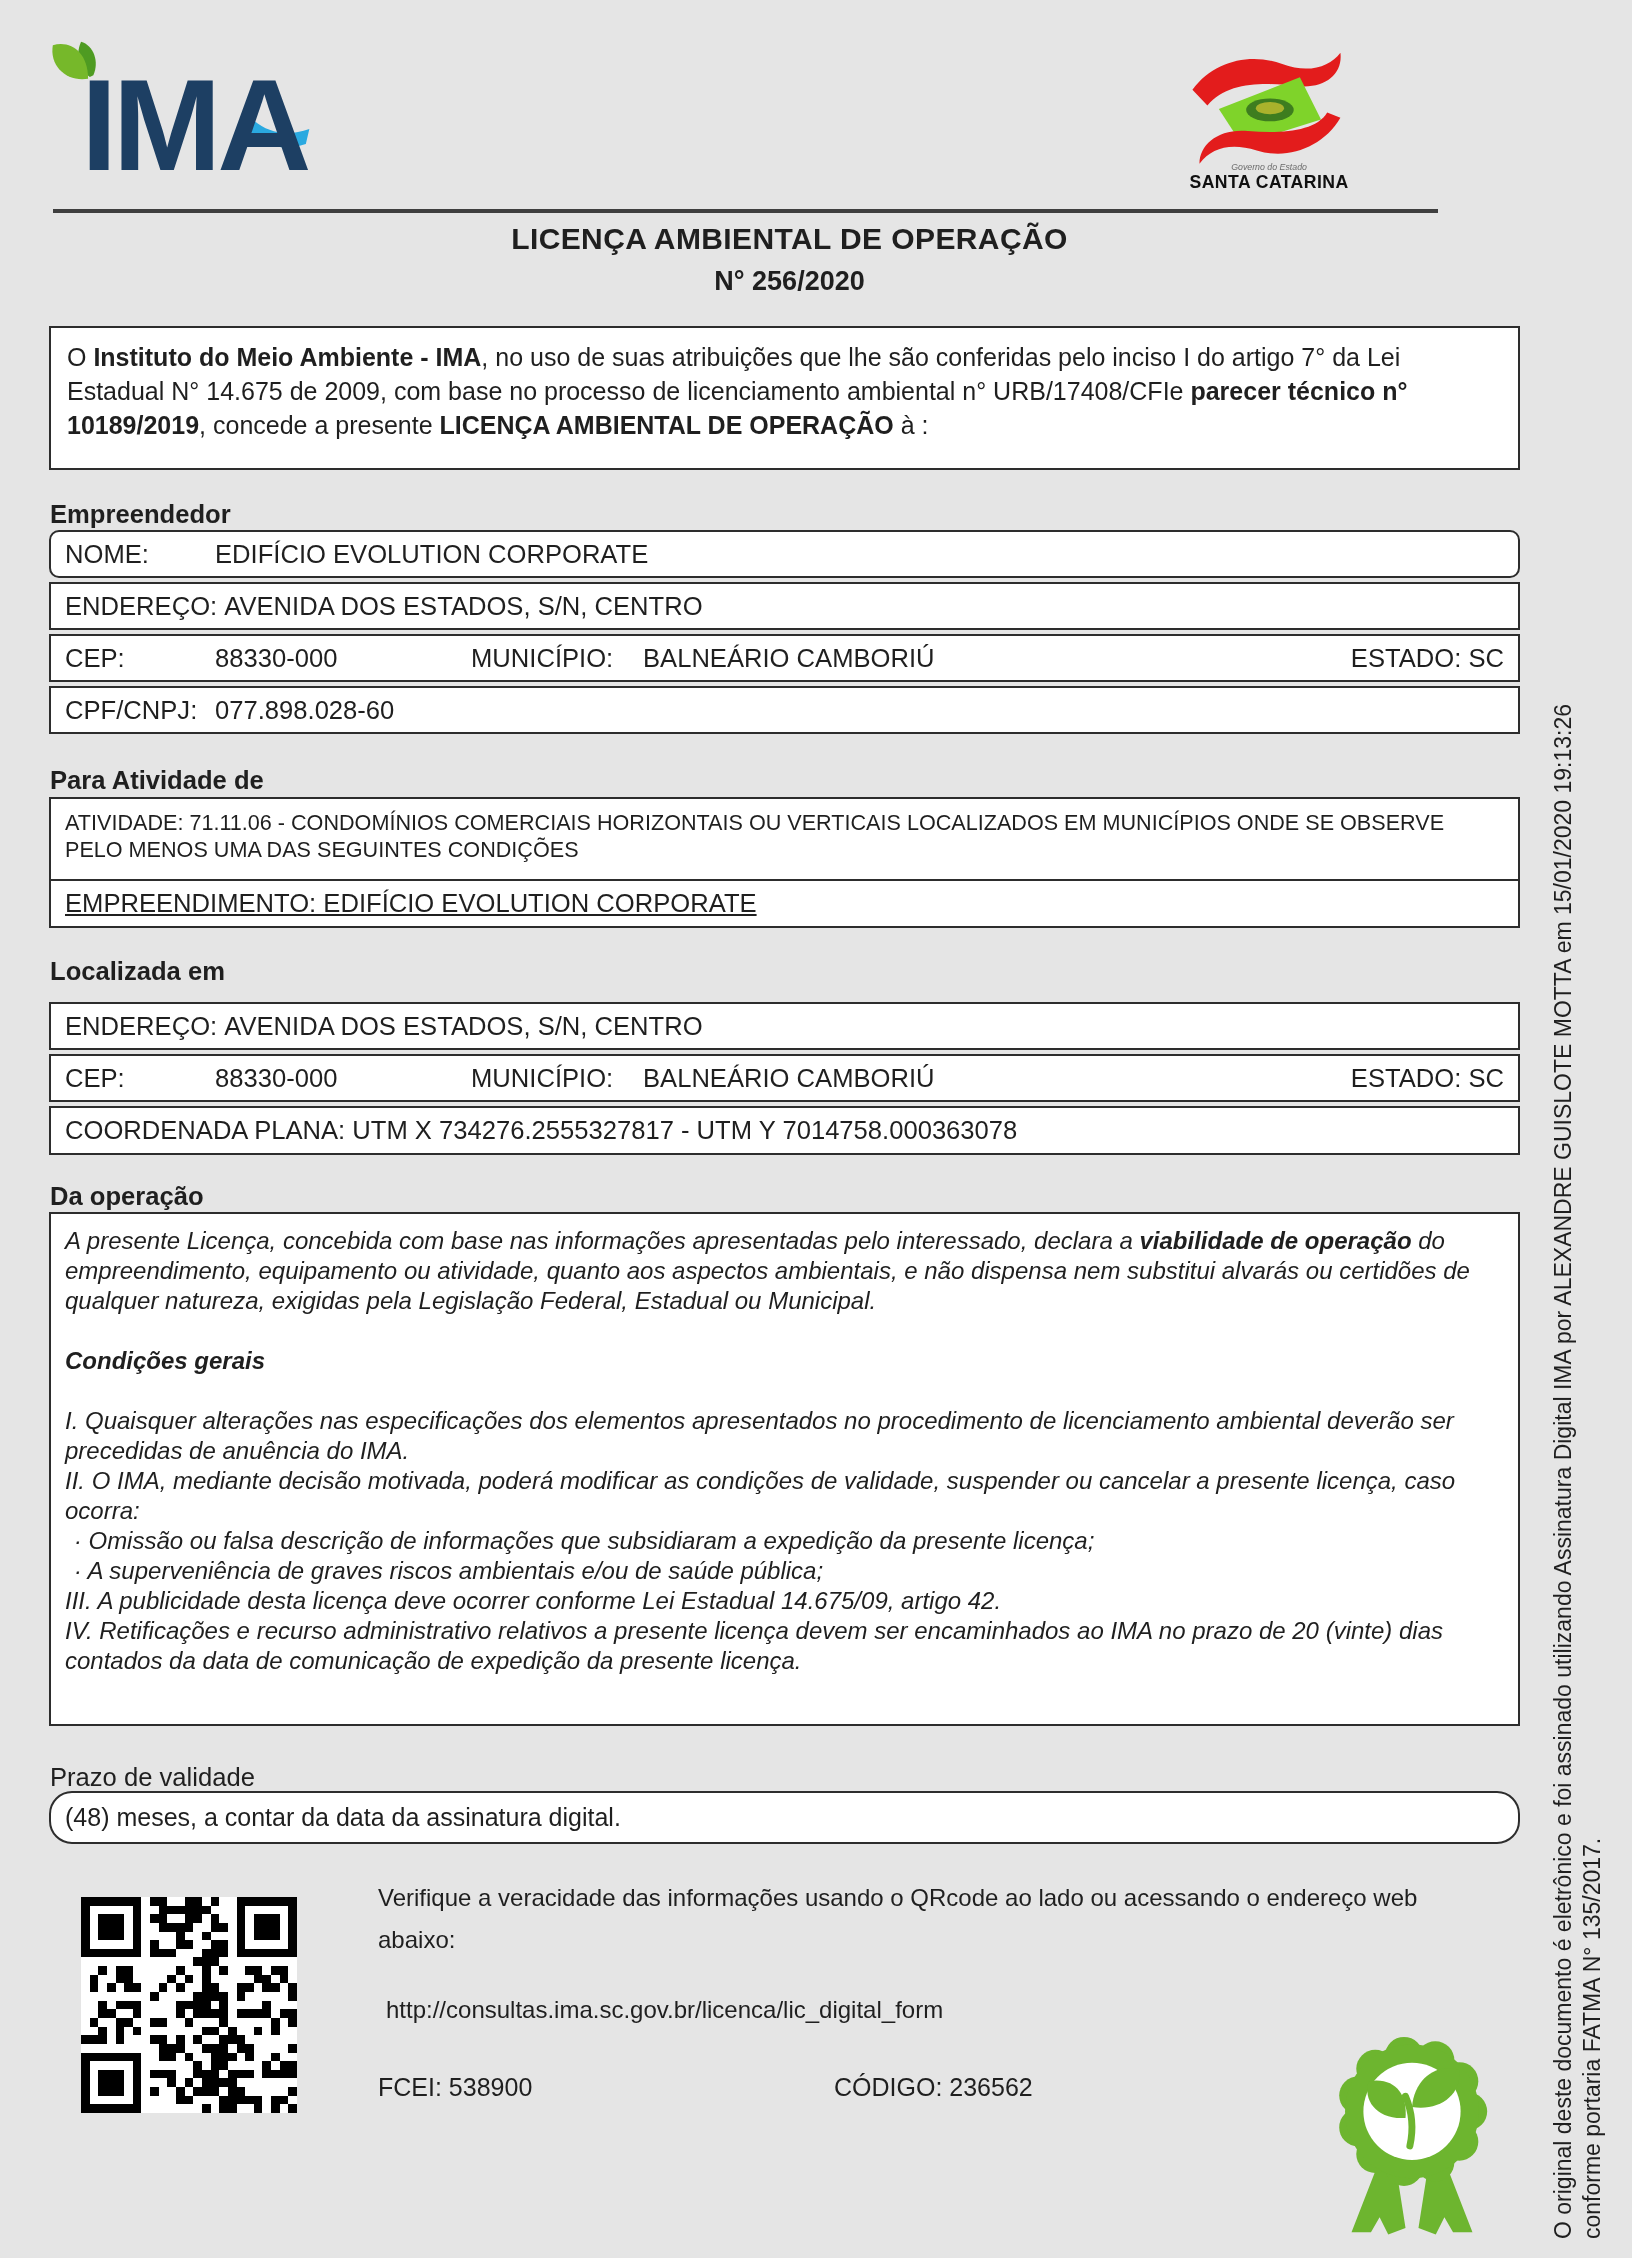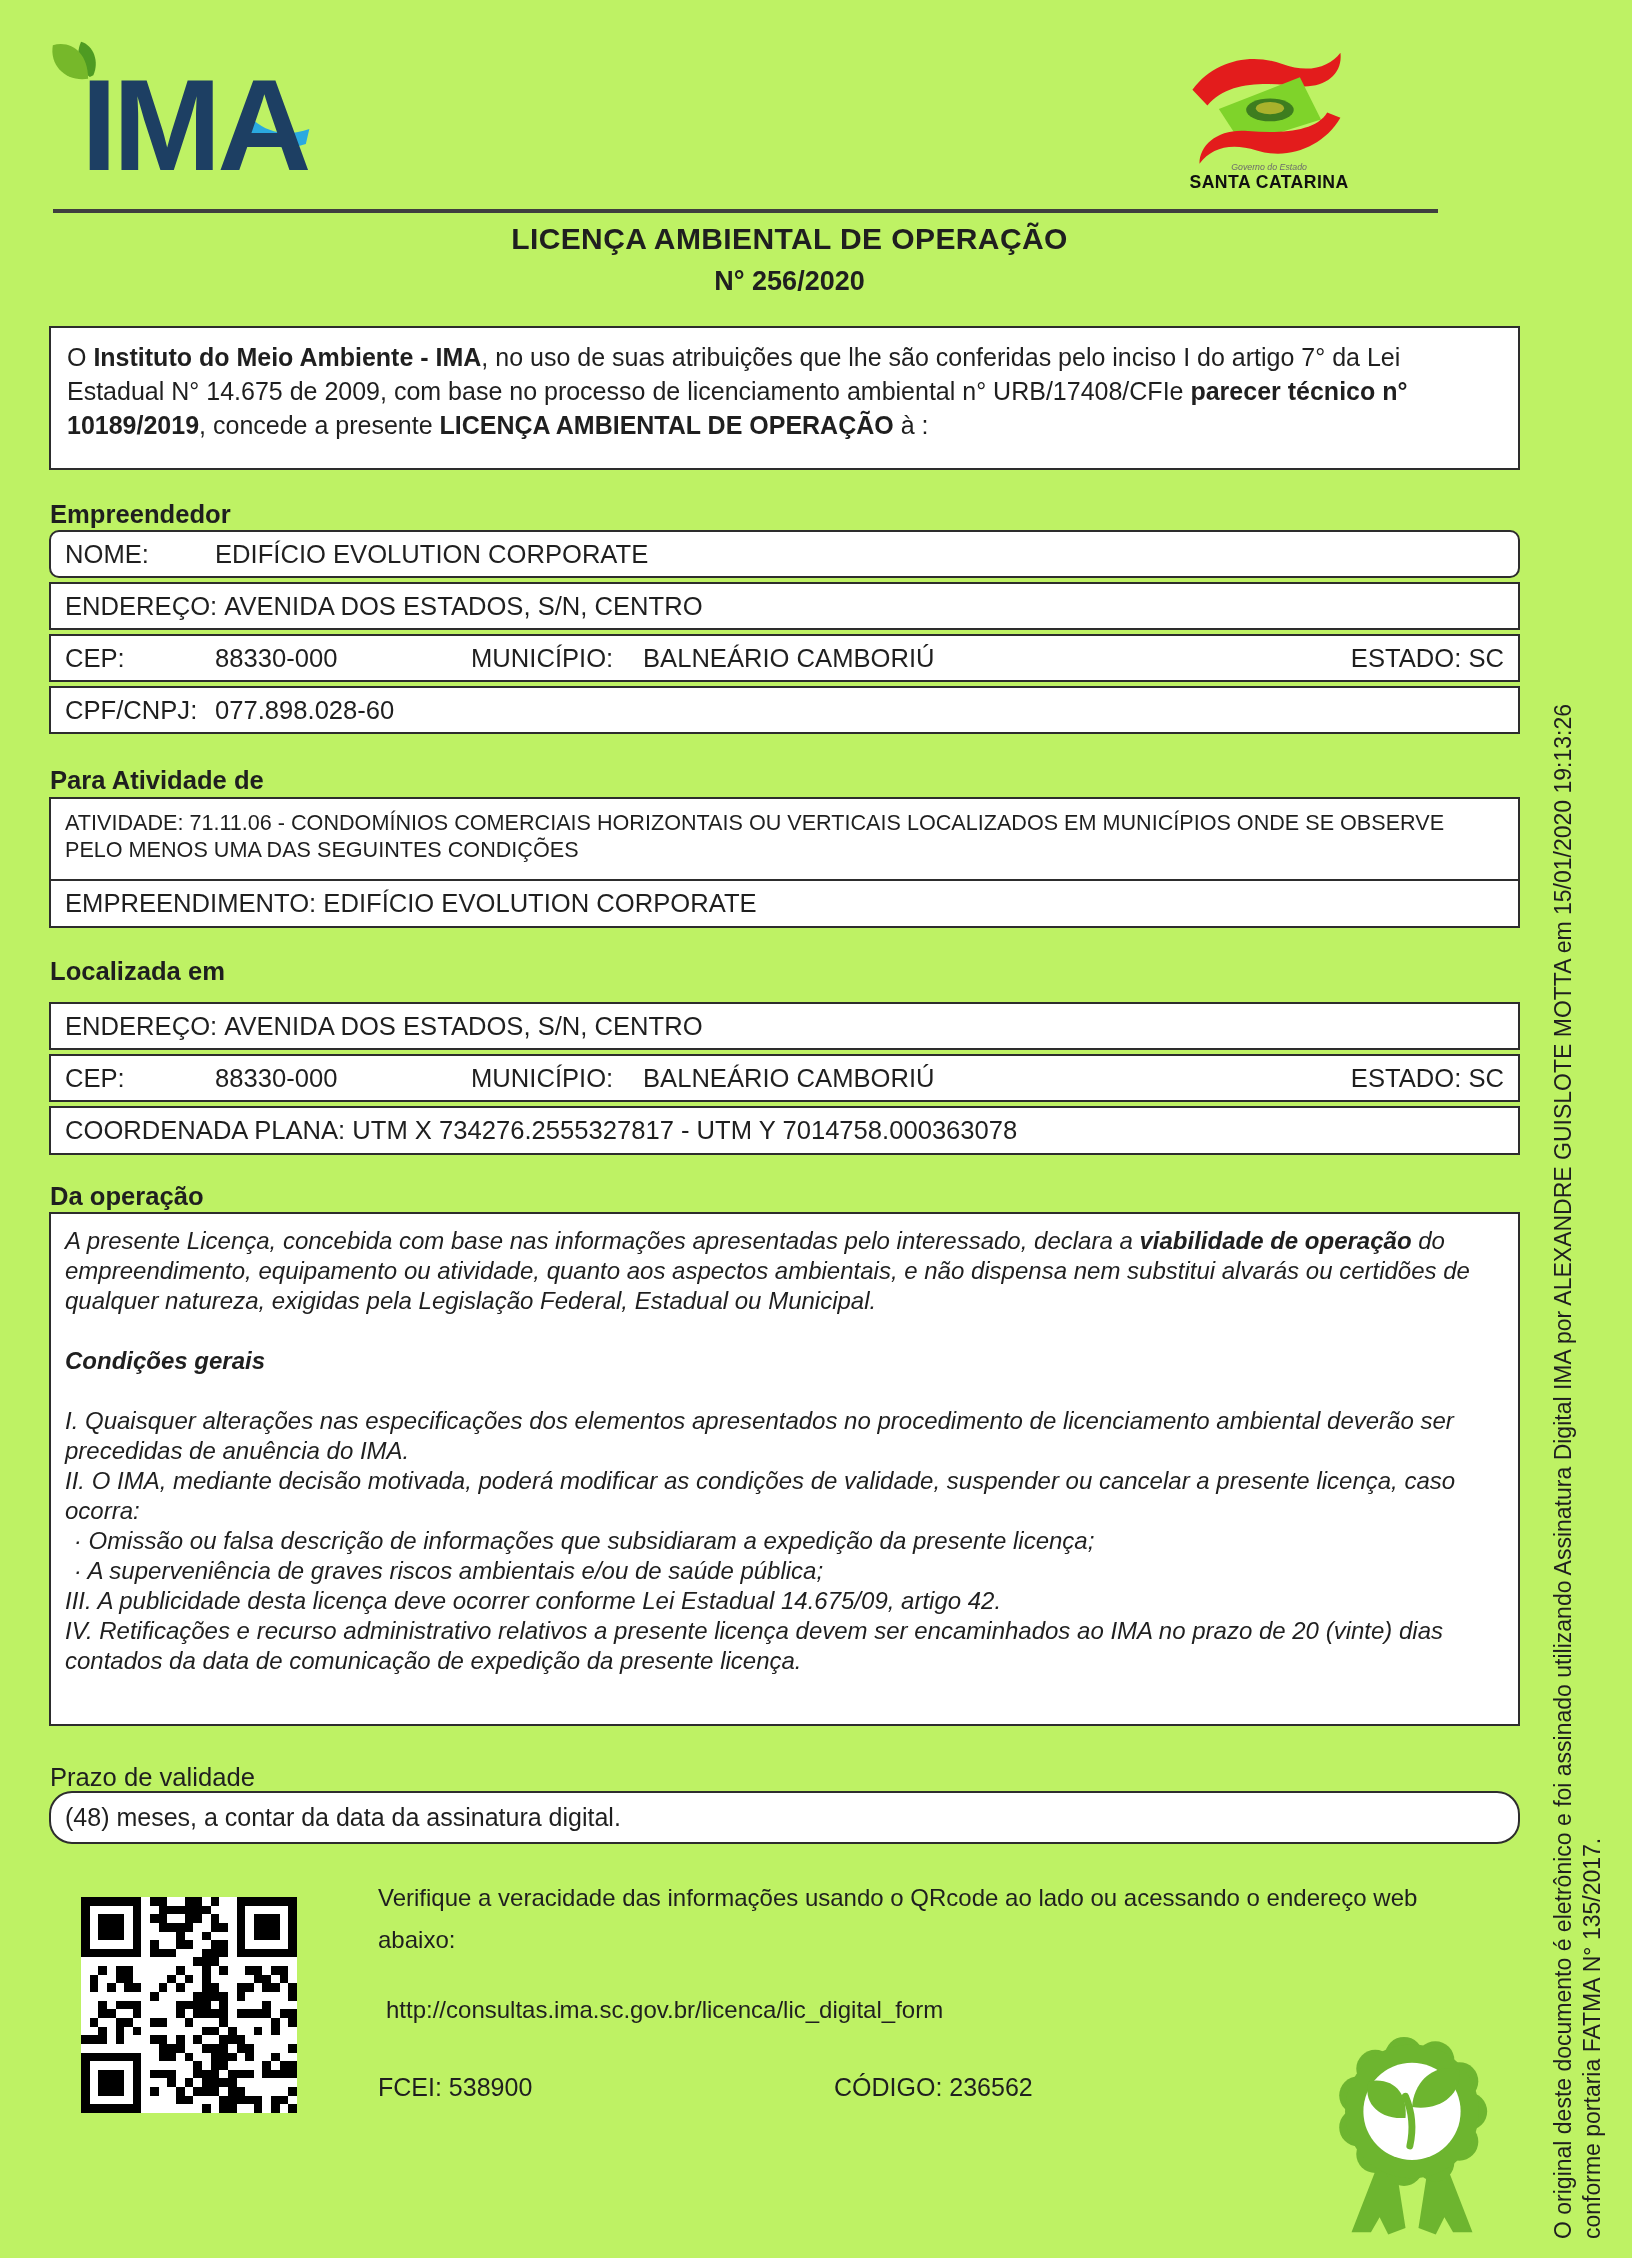--- a/index.html
+++ b/index.html
@@ -1,21 +1,21 @@
 <!DOCTYPE html>
 <html style="--ima-navy: #1d3f63; --leaf-green: #76b82a; --swoosh-blue: #2aa9e0; --flag-red: #e31c1c; --flag-green: #7fd32a; --seal-green: #6db52f; --text-black: #1f1f1f;font-size:14px"><head>
 <meta charset="utf-8">
 <style>
   * { margin:0; padding:0; box-sizing:border-box; }
   html,body {
     width:1632px; height:2258px; background:#ffffff;
     font-family:"Liberation Sans", sans-serif;
     color:var(--text-black,#1f1f1f);
   }
-  .page { position:relative; width:1632px; height:2258px; background:#bef264; overflow:hidden; }
+  .page { position:relative; width:1632px; height:2258px; background:#e5e5e5; overflow:hidden; }
 
   .abs { position:absolute; }
 
   
   .hrule { position:absolute; left:53px; top:209px; width:1385px; height:4.4px; background:#3f3f3f; }
   .title1 { position:absolute; left:0; top:222px; width:1579px; text-align:center;
             font-size:30px; font-weight:bold; letter-spacing:0.4px; }
   .title2 { position:absolute; left:0; top:266px; width:1579px; text-align:center;
             font-size:27px; font-weight:bold; }
 
@@ -108,21 +108,21 @@
   </div>
   <div class="box frow" style="top:686px;height:48px;">
     <span class="lbl170">CPF/CNPJ:</span>
     <span>077.898.028-60</span>
   </div>
 
   <div class="sec-h" style="top:766px;">Para Atividade de</div>
   <div class="box smalltext" style="top:797px;height:97px;padding:9.7px 14px;">
     <span>ATIVIDADE: 71.11.06 - CONDOMÍNIOS COMERCIAIS HORIZONTAIS OU VERTICAIS LOCALIZADOS EM MUNICÍPIOS ONDE SE OBSERVE PELO MENOS UMA DAS SEGUINTES CONDIÇÕES</span>
   </div>
-  <div class="box frow" style="top:879px;height:49px;">
+  <div class="box frow" style="top:879px;height:49px;text-decoration:underline;">
     <span>EMPREENDIMENTO: EDIFÍCIO EVOLUTION CORPORATE</span>
   </div>
 
   <div class="sec-h" style="top:941px;margin-top:16px;">Localizada em</div>
   <div class="box frow" style="top:1002px;height:48px;">
     <span>ENDEREÇO:</span>&nbsp;<span>AVENIDA DOS ESTADOS, S/N, CENTRO</span>
   </div>
   <div class="box frow" style="top:1054px;height:48px;">
     <span class="lbl170">CEP:</span>
     <span class="val290">88330-000</span>

